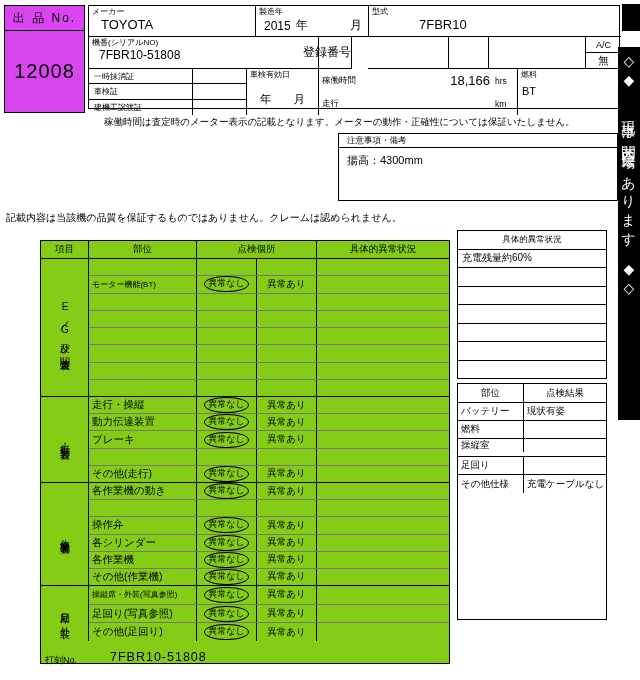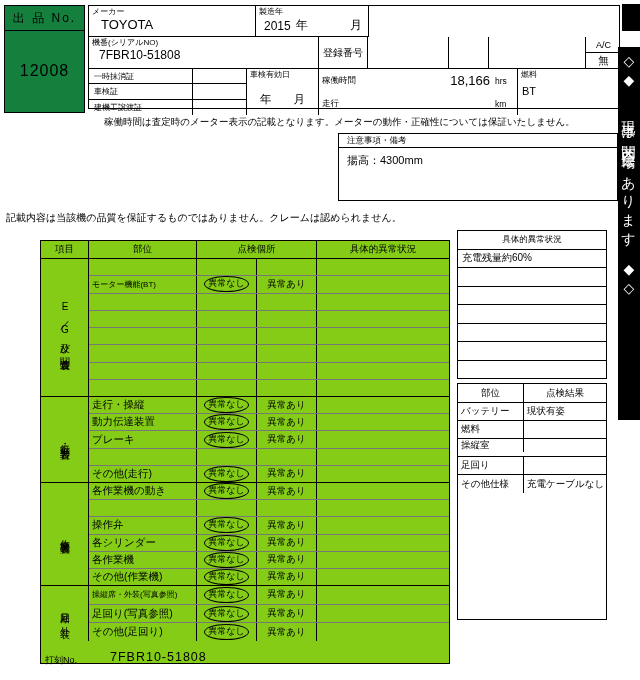--- a/index.html
+++ b/index.html
@@ -1,39 +1,39 @@
 <!DOCTYPE html>
 <html><head>
 <meta charset="utf-8">
 <style>
   html,body{margin:0;padding:0;background:#fff;}
   body{width:640px;height:680px;font-family:"Liberation Sans","DejaVu Sans",sans-serif;color:#000;}
   .page{position:relative;width:640px;height:680px;background:#fff;overflow:hidden;}
   *{box-sizing:border-box;}
 
   
-  .exhibit{position:absolute;left:4px;top:5px;width:81px;height:108px;border:1.5px solid #000;background:#15803d;}
+  .exhibit{position:absolute;left:4px;top:5px;width:81px;height:108px;border:1.5px solid #000;background:#d946ef;}
   .exhibit-label{height:25px;border-bottom:1.5px solid #000;display:flex;align-items:center;justify-content:center;font-size:12px;letter-spacing:2px;}
-  .exhibit-no{height:80px;display:flex;align-items:center;justify-content:center;font-size:16px;letter-spacing:1px;}
+  .exhibit-no{height:80px;display:flex;align-items:center;justify-content:center;font-size:20px;letter-spacing:1px;}
 
   
   .head-table{position:absolute;left:88px;top:5px;width:532px;height:104px;border:1.5px solid #000;background:#fff;}
   .ht{position:absolute;border-right:1px solid #000;border-bottom:1px solid #000;}
   .ht-lab{display:block;font-size:8px;padding:1px 0 0 3px;line-height:9px;}
   .ht-val{display:block;font-size:13px;padding:1px 0 0 12px;}
   .c-maker{left:0;top:0;width:167px;height:31px;}
   .c-year{left:167px;top:0;width:113px;height:31px;}
   .yline{display:flex;align-items:center;font-size:12px;padding:1px 6px 0 8px;}
   .yline .yu{margin-left:5px;}
   .yline .mu{margin-left:auto;}
   .c-model{left:280px;top:0;width:252px;height:31px;border-right:none;}
   .c-model .ht-val{padding-left:50px;}
   .c-serial{left:0;top:31px;width:230px;height:32px;}
   .c-serial .ht-val{font-size:12px;padding-left:10px;}
-  .c-regno{left:230px;top:31px;width:49px;height:32px;display:flex;align-items:center;justify-content:center;font-size:10px;font-family:Liberation Serif, serif;}
+  .c-regno{left:214px;top:31px;width:49px;height:32px;display:flex;align-items:center;justify-content:center;font-size:12px;font-family:Liberation Serif, serif;}
   .c-e1{left:279px;top:31px;width:81px;height:32px;}
   .c-e2{left:360px;top:31px;width:40px;height:32px;}
   .c-e3{left:400px;top:31px;width:97px;height:32px;}
   .c-ac{left:497px;top:31px;width:35px;height:32px;border-right:none;}
   .ac-top{height:16px;border-bottom:1px solid #000;display:flex;align-items:center;justify-content:center;font-size:9px;}
   .ac-bot{height:15px;display:flex;align-items:center;justify-content:center;font-size:10.5px;}
   .c-docs{left:0;top:63px;width:158px;height:46px;border-bottom:none;}
   .doc-row{display:flex;height:15.3px;border-bottom:1px solid #000;}
   .doc-row:last-child{border-bottom:none;}
   .doc-label{width:104px;border-right:1px solid #000;font-size:8px;display:flex;align-items:center;padding-left:5px;}
@@ -124,20 +124,24 @@
       <span class="ht-val">TOYOTA</span>
     </div>
     <div class="ht c-year">
       <span class="ht-lab">製造年</span>
       <span class="yline">
         <span>2015</span>
         <span class="yu">年</span>
         <span class="mu">月</span>
       </span>
     </div>
+    <div class="ht c-model">
+      <span class="ht-lab">型式</span>
+      <span class="ht-val">7FBR10</span>
+    </div>
     <div class="ht c-serial">
       <span class="ht-lab">機番(シリアルNO)</span>
       <span class="ht-val">7FBR10-51808</span>
     </div>
     <div class="ht c-regno">登録番号</div>
     <div class="ht c-e1"></div>
     <div class="ht c-e2"></div>
     <div class="ht c-e3"></div>
     <div class="ht c-ac">
       <div class="ac-top">A/C</div>

